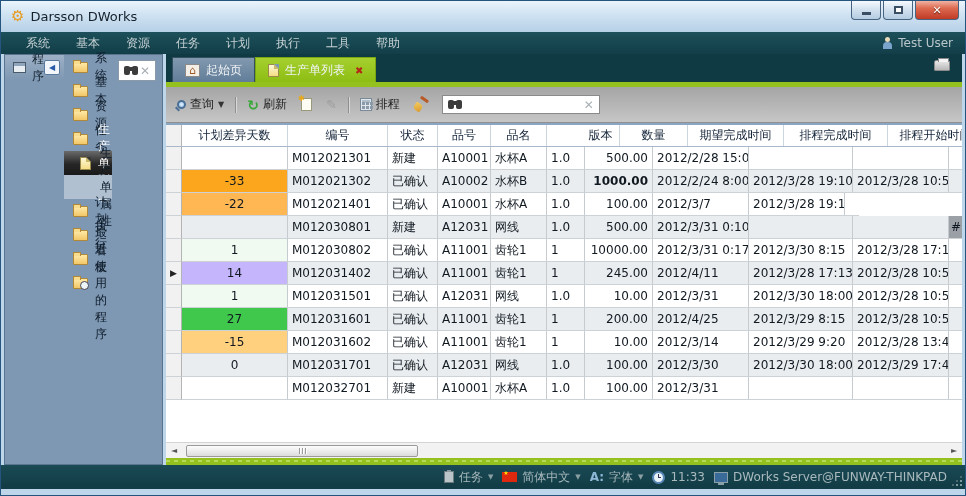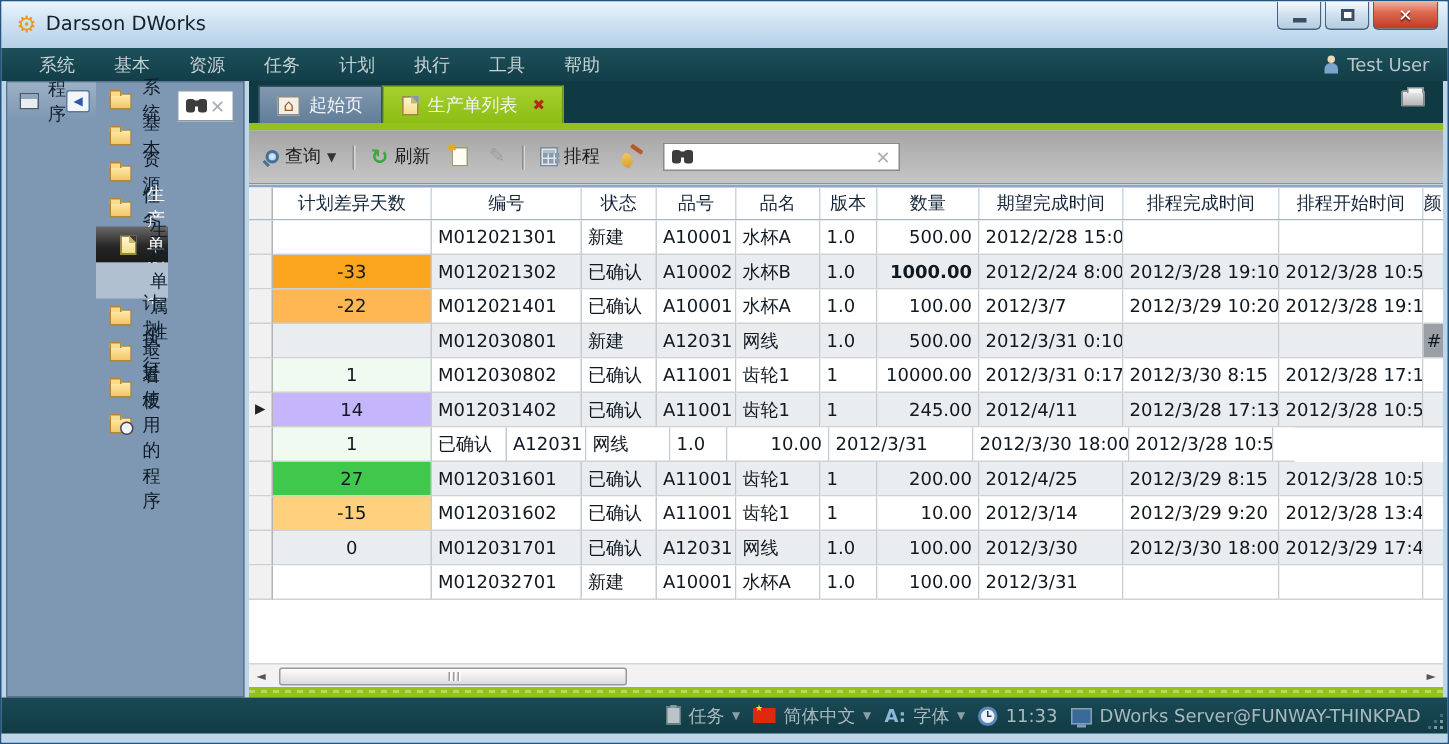--- a/index.html
+++ b/index.html
@@ -330,21 +330,21 @@
       </div>
 
       <div class="grid-wrap">
         <div class="grid-head" id="grid-head">
             <div class="hcell rowhdr" style="width: 16px;"></div>
             <div class="hcell" style="width: 106px;">计划差异天数</div>
             <div class="hcell" style="width: 100px;">编号</div>
             <div class="hcell" style="width: 50px;">状态</div>
             <div class="hcell" style="width: 53px;">品号</div>
             <div class="hcell" style="width: 56px;">品名</div>
-            <div class="hcell" style="width: 38px;">版本</div>
+            <div class="hcell" style="width: 38px; margin-left: 35px;">版本</div>
             <div class="hcell" style="width: 68px;">数量</div>
             <div class="hcell" style="width: 96px;">期望完成时间</div>
             <div class="hcell" style="width: 104px;">排程完成时间</div>
             <div class="hcell" style="width: 96px;">排程开始时间</div>
             <div class="hcell" style="width: 14px; border-right: none; justify-content: flex-start;">颜</div>
           </div>
         <div id="grid-body">
             <div class="trow">
               <div class="cell rowhdr" style="width: 16px;"></div>
               <div class="cell c" style="width: 106px;"></div>
@@ -376,21 +376,20 @@
             <div class="trow">
               <div class="cell rowhdr" style="width: 16px;"></div>
               <div class="cell c" style="width: 106px; background-color: rgb(255, 183, 83);">-22</div>
               <div class="cell " style="width: 100px;">M012021401</div>
               <div class="cell " style="width: 50px;">已确认</div>
               <div class="cell " style="width: 53px;">A10001</div>
               <div class="cell " style="width: 56px;">水杯A</div>
               <div class="cell " style="width: 38px;">1.0</div>
               <div class="cell r" style="width: 68px;">100.00</div>
               <div class="cell " style="width: 96px;">2012/3/7</div>
-              <div class="cell " style="width: 104px;">2012/3/29 10:20</div>
               <div class="cell " style="width: 96px;">2012/3/28 19:10</div>
               <div class="cell c" style="width: 14px; border-right: none;"></div>
             </div>
             <div class="trow even">
               <div class="cell rowhdr" style="width: 16px;"></div>
               <div class="cell c" style="width: 106px;"></div>
               <div class="cell " style="width: 100px;">M012030801</div>
               <div class="cell " style="width: 50px;">新建</div>
               <div class="cell " style="width: 53px;">A12031</div>
               <div class="cell " style="width: 56px;">网线</div>
@@ -425,20 +424,21 @@
               <div class="cell " style="width: 38px;">1</div>
               <div class="cell r" style="width: 68px;">245.00</div>
               <div class="cell " style="width: 96px;">2012/4/11</div>
               <div class="cell " style="width: 104px;">2012/3/28 17:13</div>
               <div class="cell " style="width: 96px;">2012/3/28 10:52</div>
               <div class="cell c" style="width: 14px; border-right: none;"></div>
             </div>
             <div class="trow">
               <div class="cell rowhdr" style="width: 16px;"></div>
               <div class="cell c" style="width: 106px; background-color: rgb(240, 250, 241);">1</div>
+              <div class="cell " style="width: 100px;">M012031501</div>
               <div class="cell " style="width: 50px;">已确认</div>
               <div class="cell " style="width: 53px;">A12031</div>
               <div class="cell " style="width: 56px;">网线</div>
               <div class="cell " style="width: 38px;">1.0</div>
               <div class="cell r" style="width: 68px;">10.00</div>
               <div class="cell " style="width: 96px;">2012/3/31</div>
               <div class="cell " style="width: 104px;">2012/3/30 18:00</div>
               <div class="cell " style="width: 96px;">2012/3/28 10:52</div>
               <div class="cell c" style="width: 14px; border-right: none;"></div>
             </div>

